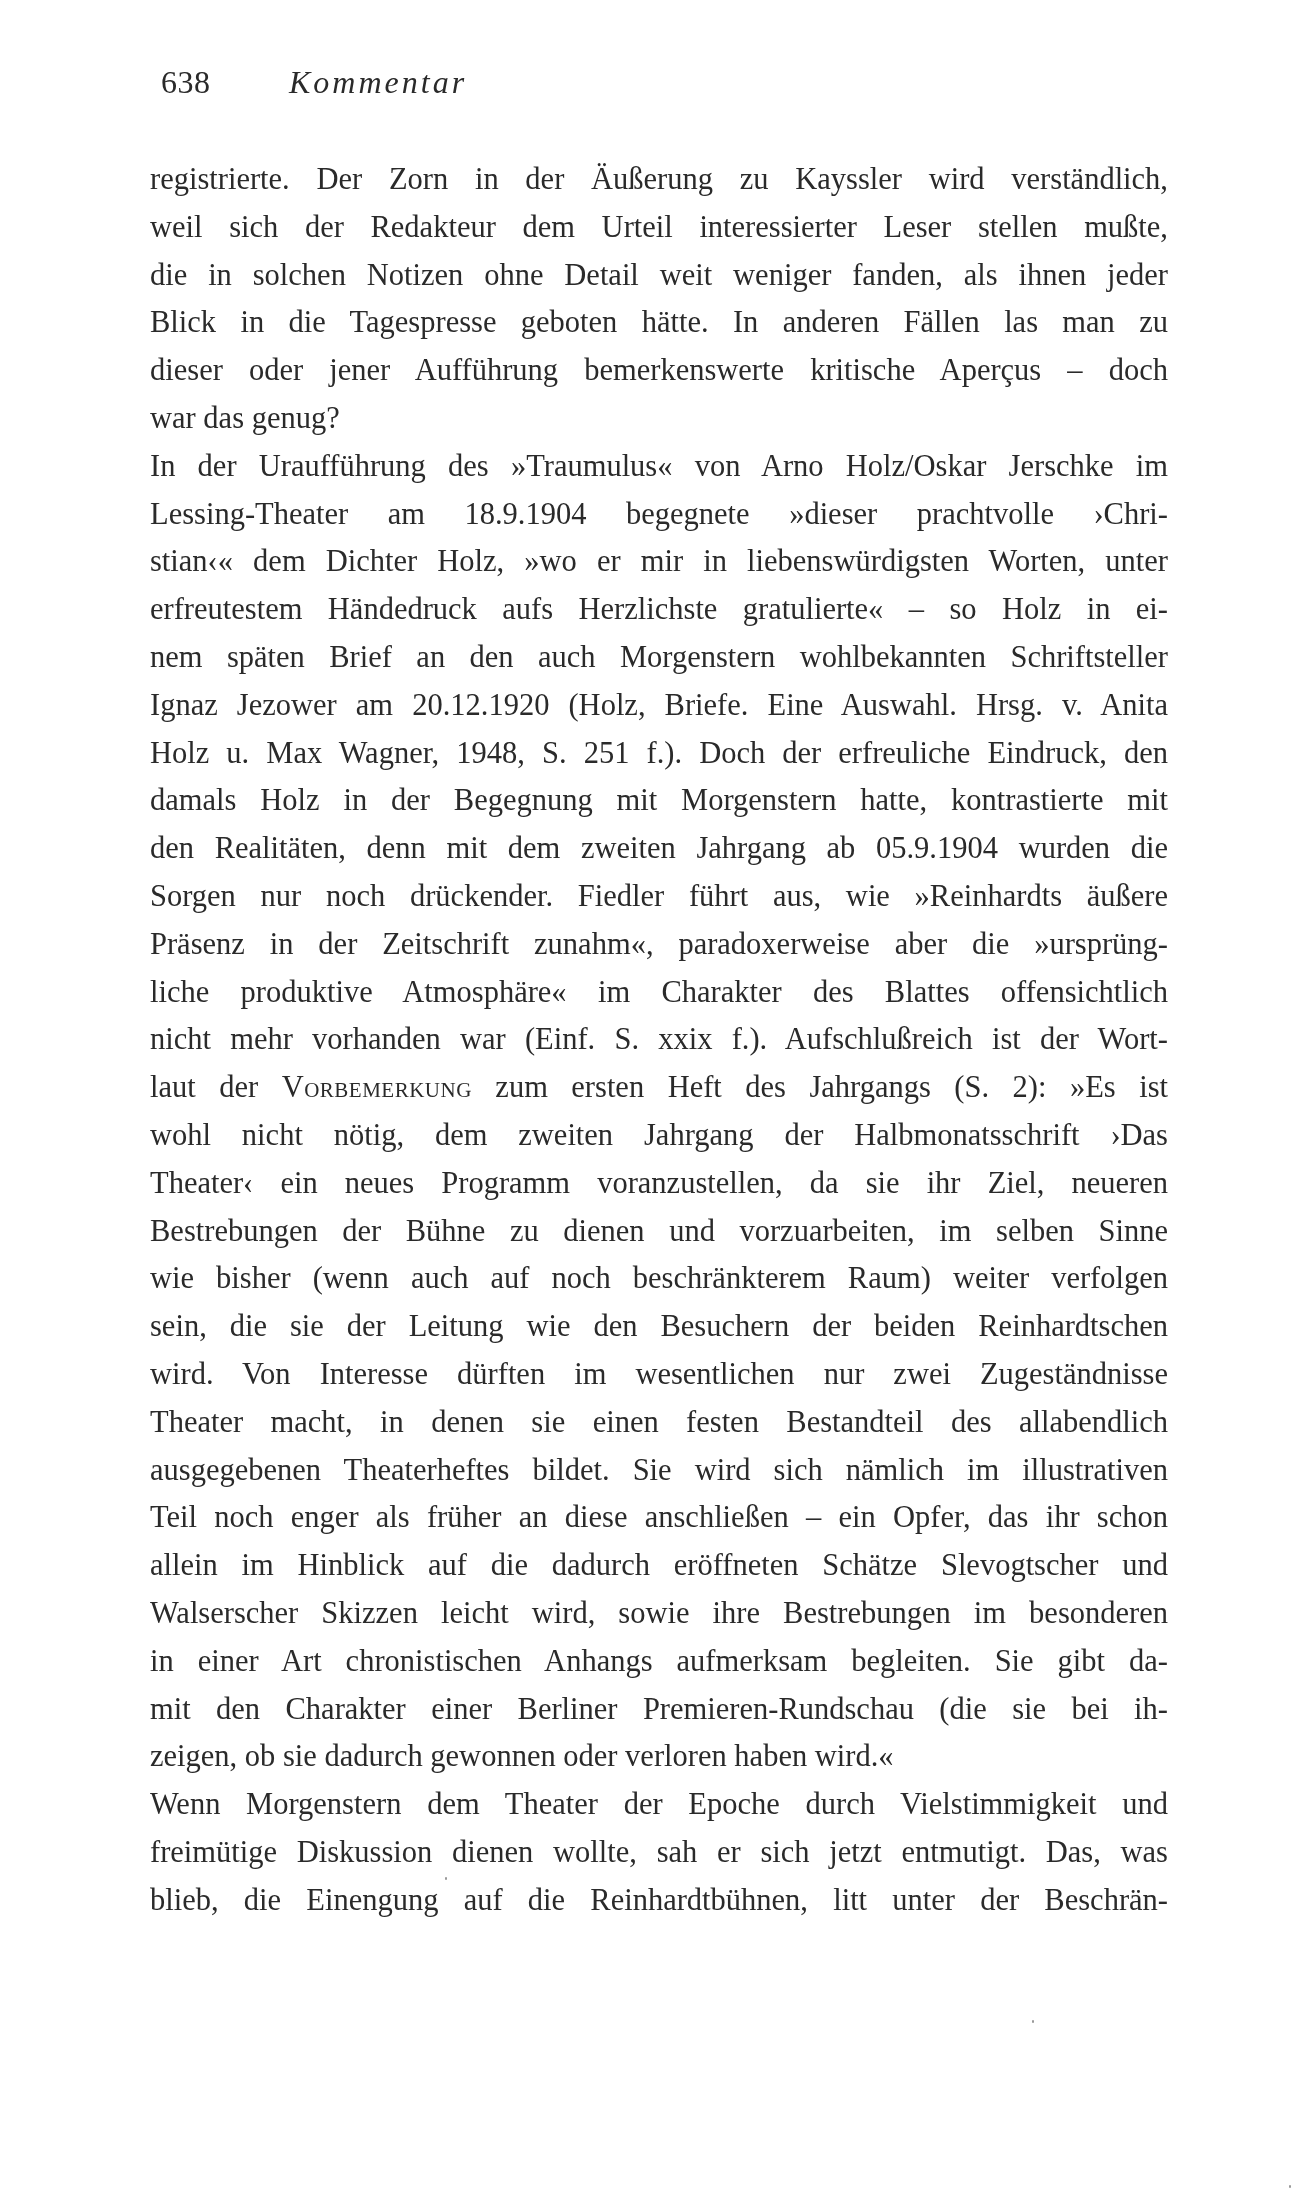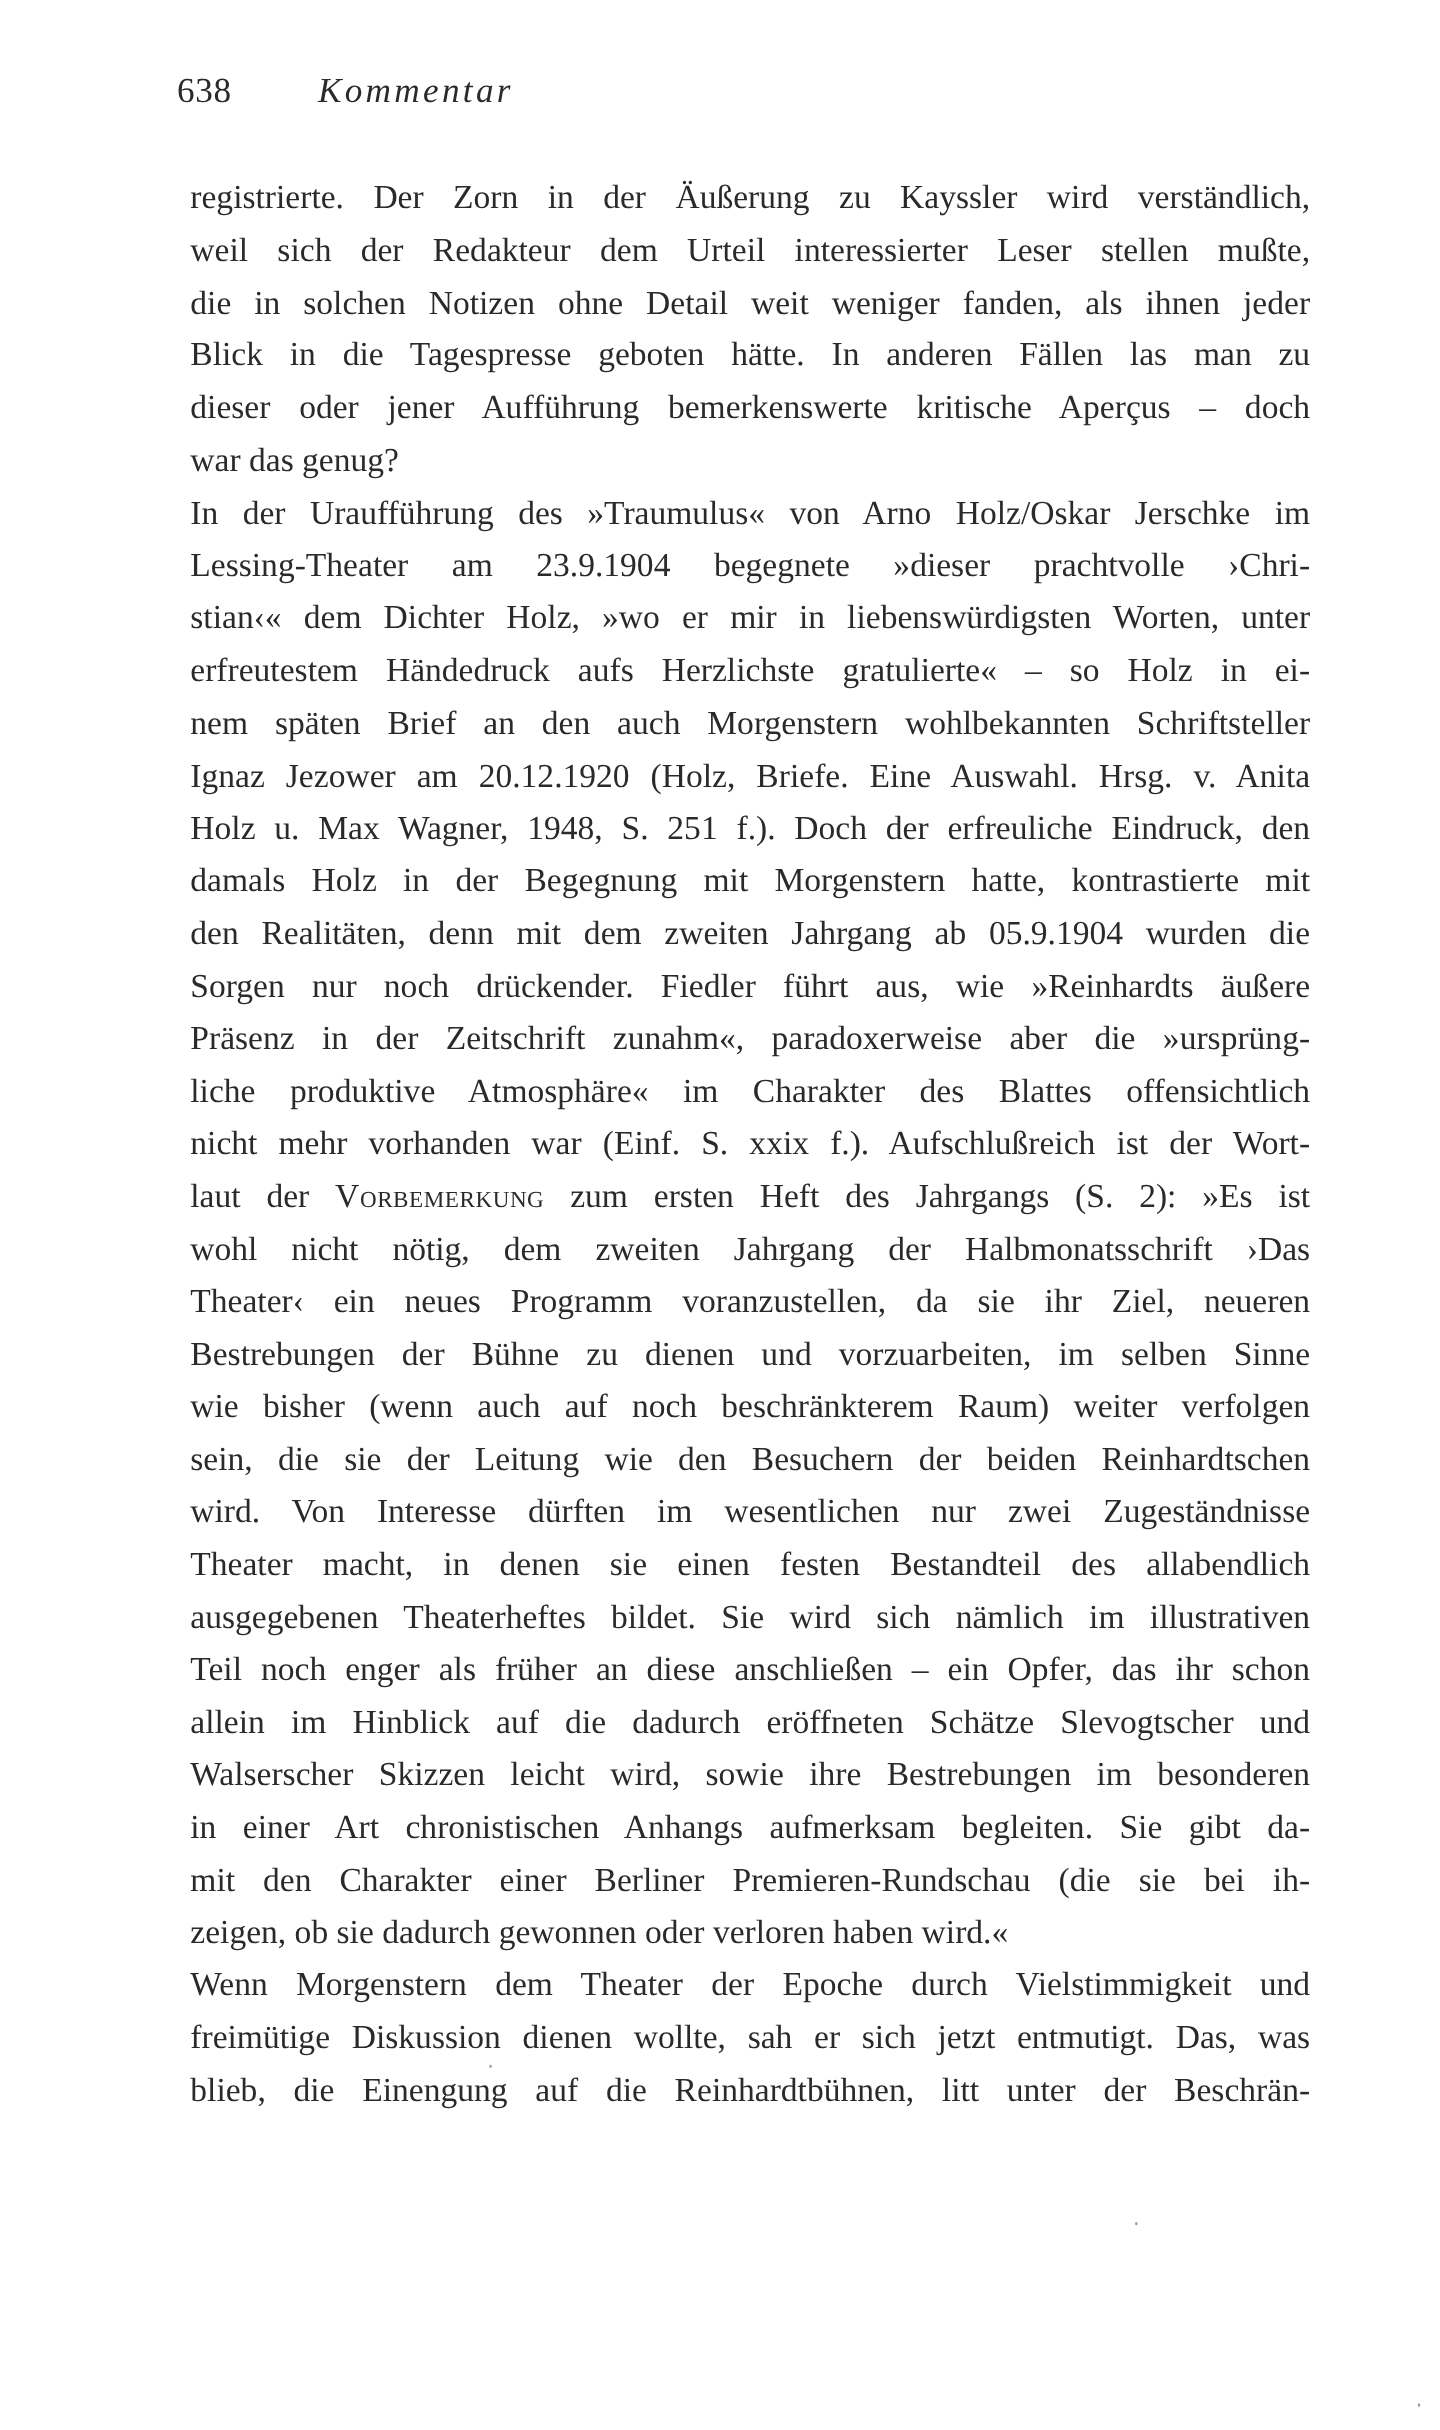--- a/index.html
+++ b/index.html
@@ -35,21 +35,21 @@
     display: inline-block;
     width: 120px;
     letter-spacing: 0.5px;
   }
   .running-head .section-title {
     font-style: italic;
     letter-spacing: 3px;
   }
   .body-text {
     position: absolute;
-    left: 173px;
+    left: 150px;
     top: 156px;
     width: 1018px;
   }
   .line {
     display: block;
     height: 47.8px;
     line-height: 47.8px;
     font-size: 30.5px;
     white-space: nowrap;
     text-align: justify;
@@ -80,21 +80,21 @@
   </div>
 
   <div class="body-text" id="body-text">
       <span class="line" style="text-align: justify; text-align-last: justify; display: block;">registrierte. Der Zorn in der Äußerung zu Kayssler wird verständlich,</span>
       <span class="line" style="text-align: justify; text-align-last: justify; display: block;">weil sich der Redakteur dem Urteil interessierter Leser stellen mußte,</span>
       <span class="line" style="text-align: justify; text-align-last: justify; display: block;">die in solchen Notizen ohne Detail weit weniger fanden, als ihnen jeder</span>
       <span class="line" style="text-align: justify; text-align-last: justify; display: block;">Blick in die Tagespresse geboten hätte. In anderen Fällen las man zu</span>
       <span class="line" style="text-align: justify; text-align-last: justify; display: block;">dieser oder jener Aufführung bemerkenswerte kritische Aperçus – doch</span>
       <span class="line last" style="text-align: left; text-align-last: left; display: block;">war das genug?</span>
       <span class="line" style="text-align: justify; text-align-last: justify; display: block;">In der Uraufführung des »Traumulus« von Arno Holz/Oskar Jerschke im</span>
-      <span class="line" style="text-align: justify; text-align-last: justify; display: block;">Lessing-Theater am 23.9.1904 begegnete »dieser prachtvolle ›Chri-</span>
+      <span class="line" style="text-align: justify; text-align-last: justify; display: block;">Lessing-Theater am 18.9.1904 begegnete »dieser prachtvolle ›Chri-</span>
       <span class="line" style="text-align: justify; text-align-last: justify; display: block;">stian‹« dem Dichter Holz, »wo er mir in liebenswürdigsten Worten, unter</span>
       <span class="line" style="text-align: justify; text-align-last: justify; display: block;">erfreutestem Händedruck aufs Herzlichste gratulierte« – so Holz in ei-</span>
       <span class="line" style="text-align: justify; text-align-last: justify; display: block;">nem späten Brief an den auch Morgenstern wohlbekannten Schriftsteller</span>
       <span class="line" style="text-align: justify; text-align-last: justify; display: block;">Ignaz Jezower am 20.12.1920 (Holz, Briefe. Eine Auswahl. Hrsg. v. Anita</span>
       <span class="line" style="text-align: justify; text-align-last: justify; display: block;">Holz u. Max Wagner, 1948, S. 251 f.). Doch der erfreuliche Eindruck, den</span>
       <span class="line" style="text-align: justify; text-align-last: justify; display: block;">damals Holz in der Begegnung mit Morgenstern hatte, kontrastierte mit</span>
       <span class="line" style="text-align: justify; text-align-last: justify; display: block;">den Realitäten, denn mit dem zweiten Jahrgang ab 05.9.1904 wurden die</span>
       <span class="line" style="text-align: justify; text-align-last: justify; display: block;">Sorgen nur noch drückender. Fiedler führt aus, wie »Reinhardts äußere</span>
       <span class="line" style="text-align: justify; text-align-last: justify; display: block;">Präsenz in der Zeitschrift zunahm«, paradoxerweise aber die »ursprüng-</span>
       <span class="line" style="text-align: justify; text-align-last: justify; display: block;">liche produktive Atmosphäre« im Charakter des Blattes offensichtlich</span>

